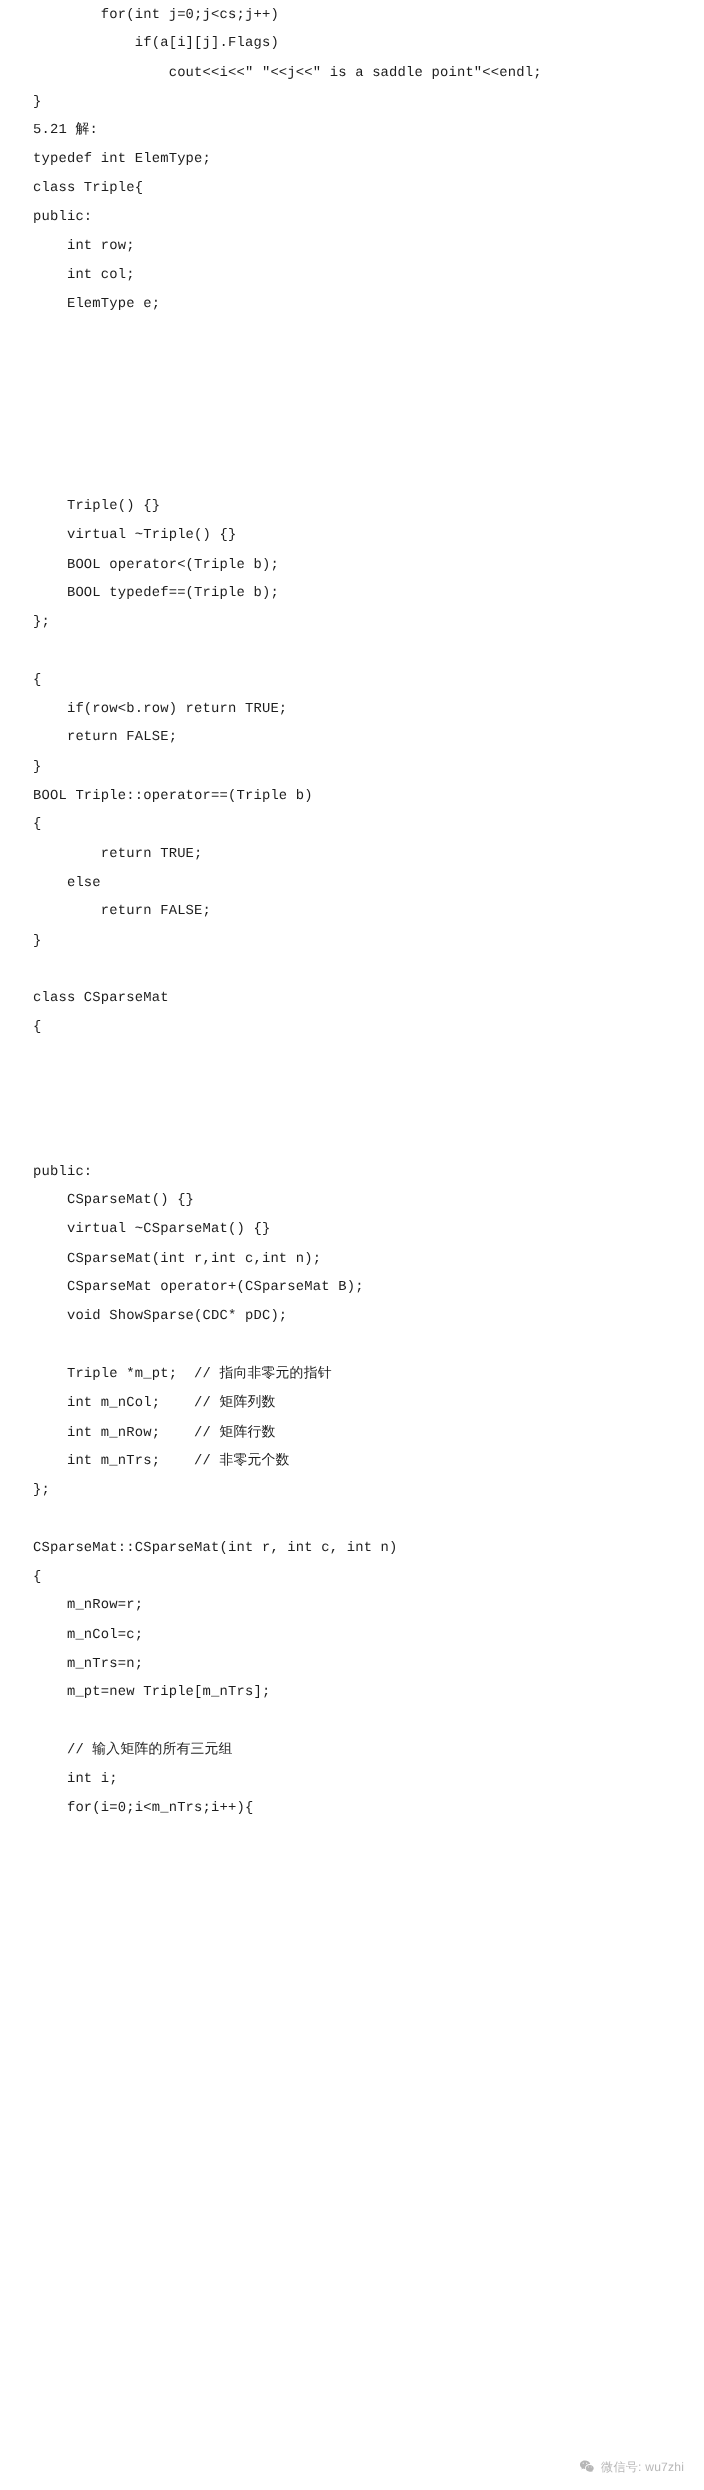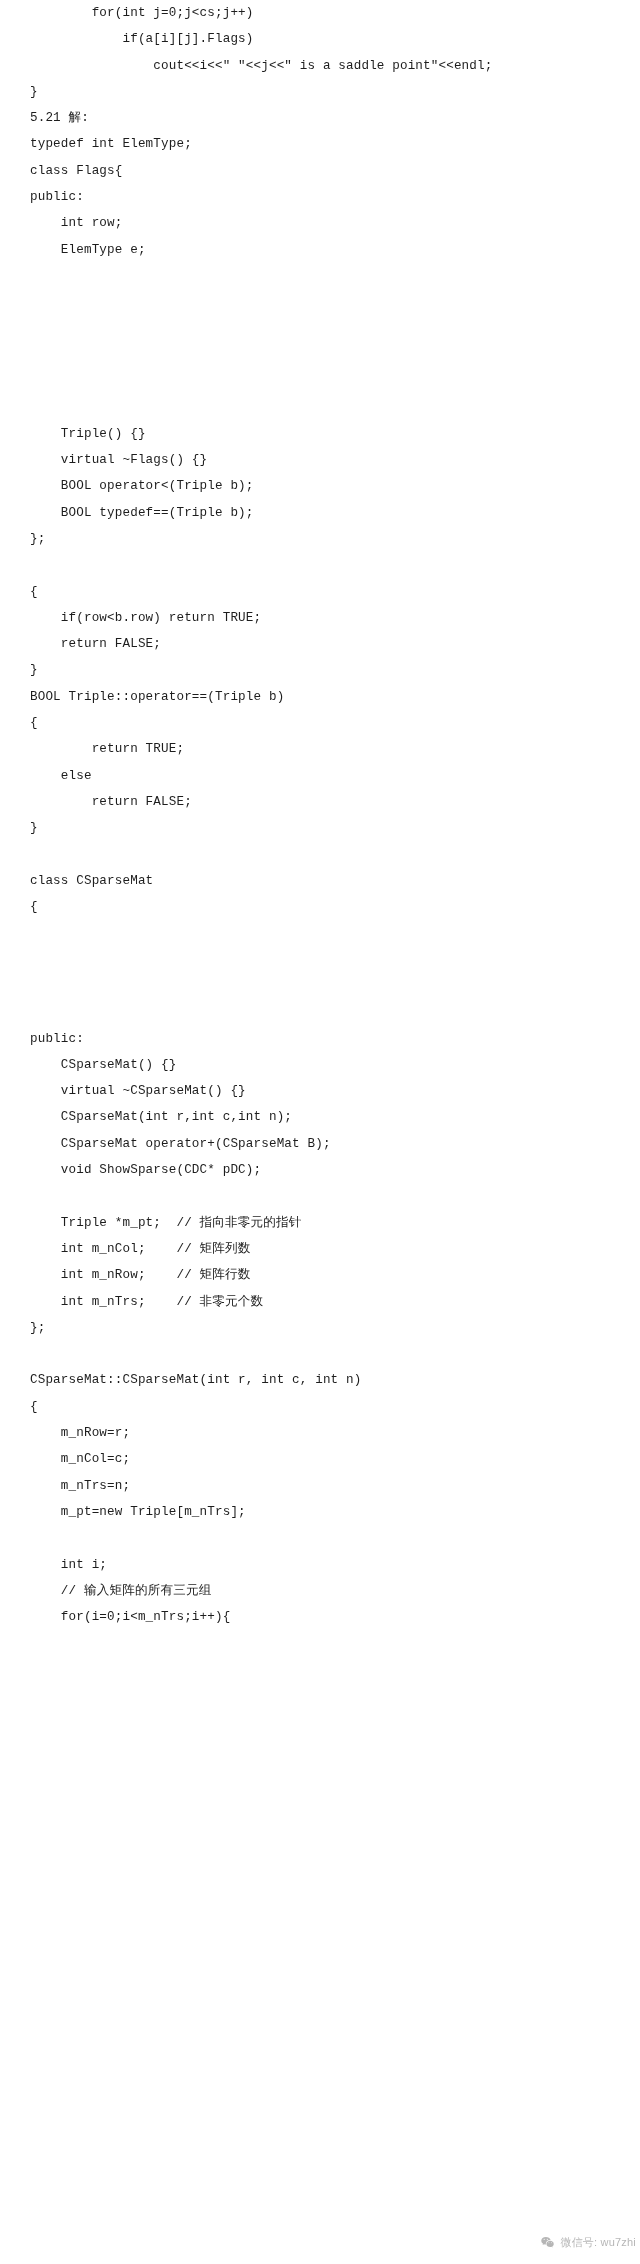--- a/index.html
+++ b/index.html
@@ -52,21 +52,21 @@
   }
 
   
   #code-block {
     filter: contrast(1.02);
   }
 
   
   #footer-watermark {
     position: absolute;
-    right: 4px;
+    right: 18px;
     bottom: 14px;
     display: flex;
     align-items: center;
     gap: 5px;
     opacity: 0.62;
   }
   #footer-watermark .wechat-icon {
     width: 15px;
     height: 15px;
     display: block;
@@ -84,32 +84,33 @@
 
 <div id="page">
 
   <div id="code-block">
       <div class="code-line">        for(int j=0;j&lt;cs;j++)</div>
       <div class="code-line">            if(a[i][j].Flags)</div>
       <div class="code-line">                cout&lt;&lt;i&lt;&lt;" "&lt;&lt;j&lt;&lt;" is a saddle point"&lt;&lt;endl;</div>
       <div class="code-line">}</div>
       <div class="code-line">5.21 解:</div>
       <div class="code-line">typedef int ElemType;</div>
-      <div class="code-line">class Flags{</div>
+      <div class="code-line">class Triple{</div>
       <div class="code-line">public:</div>
       <div class="code-line">    int row;</div>
+      <div class="code-line">    int col;</div>
       <div class="code-line">    ElemType e;</div>
       <div class="code-line blank">&nbsp;</div>
       <div class="code-line blank">&nbsp;</div>
       <div class="code-line blank">&nbsp;</div>
       <div class="code-line blank">&nbsp;</div>
       <div class="code-line blank">&nbsp;</div>
       <div class="code-line blank">&nbsp;</div>
       <div class="code-line">    Triple() {}</div>
-      <div class="code-line">    virtual ~Flags() {}</div>
+      <div class="code-line">    virtual ~Triple() {}</div>
       <div class="code-line">    BOOL operator&lt;(Triple b);</div>
       <div class="code-line">    BOOL typedef==(Triple b);</div>
       <div class="code-line">};</div>
       <div class="code-line blank">&nbsp;</div>
       <div class="code-line">{</div>
       <div class="code-line">    if(row&lt;b.row) return TRUE;</div>
       <div class="code-line">    return FALSE;</div>
       <div class="code-line">}</div>
       <div class="code-line">BOOL Triple::operator==(Triple b)</div>
       <div class="code-line">{</div>
@@ -137,22 +138,22 @@
       <div class="code-line">    int m_nTrs;    // 非零元个数</div>
       <div class="code-line">};</div>
       <div class="code-line blank">&nbsp;</div>
       <div class="code-line">CSparseMat::CSparseMat(int r, int c, int n)</div>
       <div class="code-line">{</div>
       <div class="code-line">    m_nRow=r;</div>
       <div class="code-line">    m_nCol=c;</div>
       <div class="code-line">    m_nTrs=n;</div>
       <div class="code-line">    m_pt=new Triple[m_nTrs];</div>
       <div class="code-line blank">&nbsp;</div>
+      <div class="code-line">    // 输入矩阵的所有三元组</div>
       <div class="code-line">    int i;</div>
-      <div class="code-line">    // 输入矩阵的所有三元组</div>
       <div class="code-line">    for(i=0;i&lt;m_nTrs;i++){</div>
     </div>
 
   <div id="footer-watermark">
     <svg class="wechat-icon" viewBox="0 0 24 24" aria-hidden="true">
       <path fill="#8a8a8a" d="M9.2 3C5.2 3 2 5.7 2 9.1c0 1.9 1.1 3.6 2.8 4.7l-.7 2.1 2.4-1.2c.8.2 1.6.4 2.5.4h.5c-.1-.4-.2-.9-.2-1.3 0-3.2 3.1-5.8 7-5.8h.6C16.3 5 13.1 3 9.2 3zm-2.5 3c.5 0 .9.4.9.9s-.4.9-.9.9-.9-.4-.9-.9.4-.9.9-.9zm5 0c.5 0 .9.4.9.9s-.4.9-.9.9-.9-.4-.9-.9.4-.9.9-.9z"></path>
       <path fill="#8a8a8a" d="M16.3 9.3c-3.3 0-6 2.2-6 4.9 0 2.7 2.7 4.9 6 4.9.7 0 1.4-.1 2-.3l1.9 1-.5-1.7c1.4-.9 2.3-2.3 2.3-3.9 0-2.7-2.5-4.9-5.7-4.9zm-2 2.4c.4 0 .7.3.7.7s-.3.7-.7.7-.7-.3-.7-.7.3-.7.7-.7zm4 0c.4 0 .7.3.7.7s-.3.7-.7.7-.7-.3-.7-.7.3-.7.7-.7z"></path>
     </svg>
     <span class="wm-text">微信号: wu7zhi</span>
   </div>

